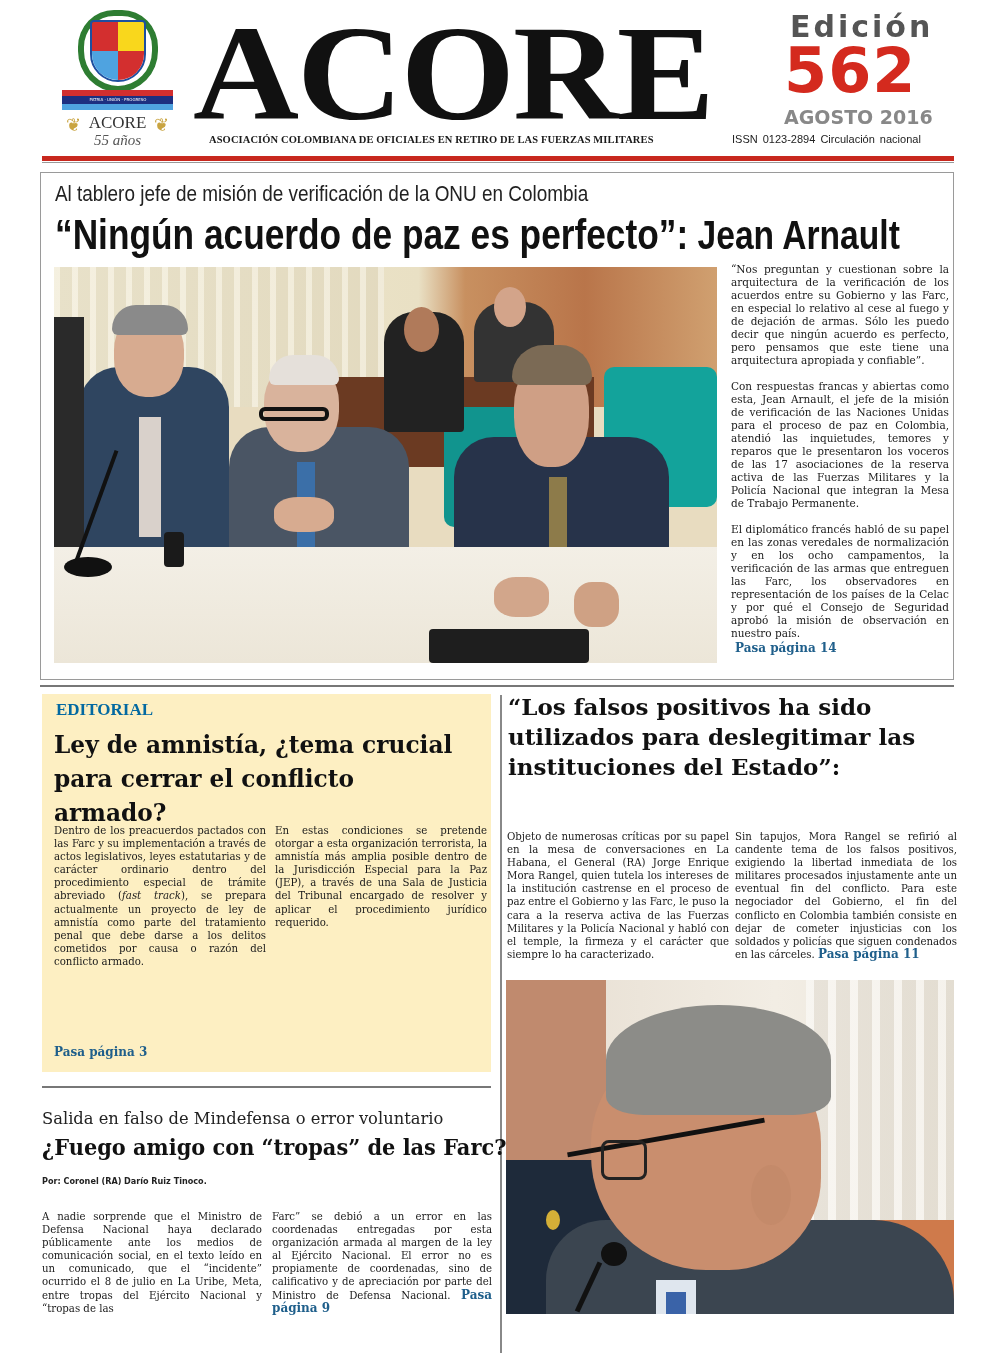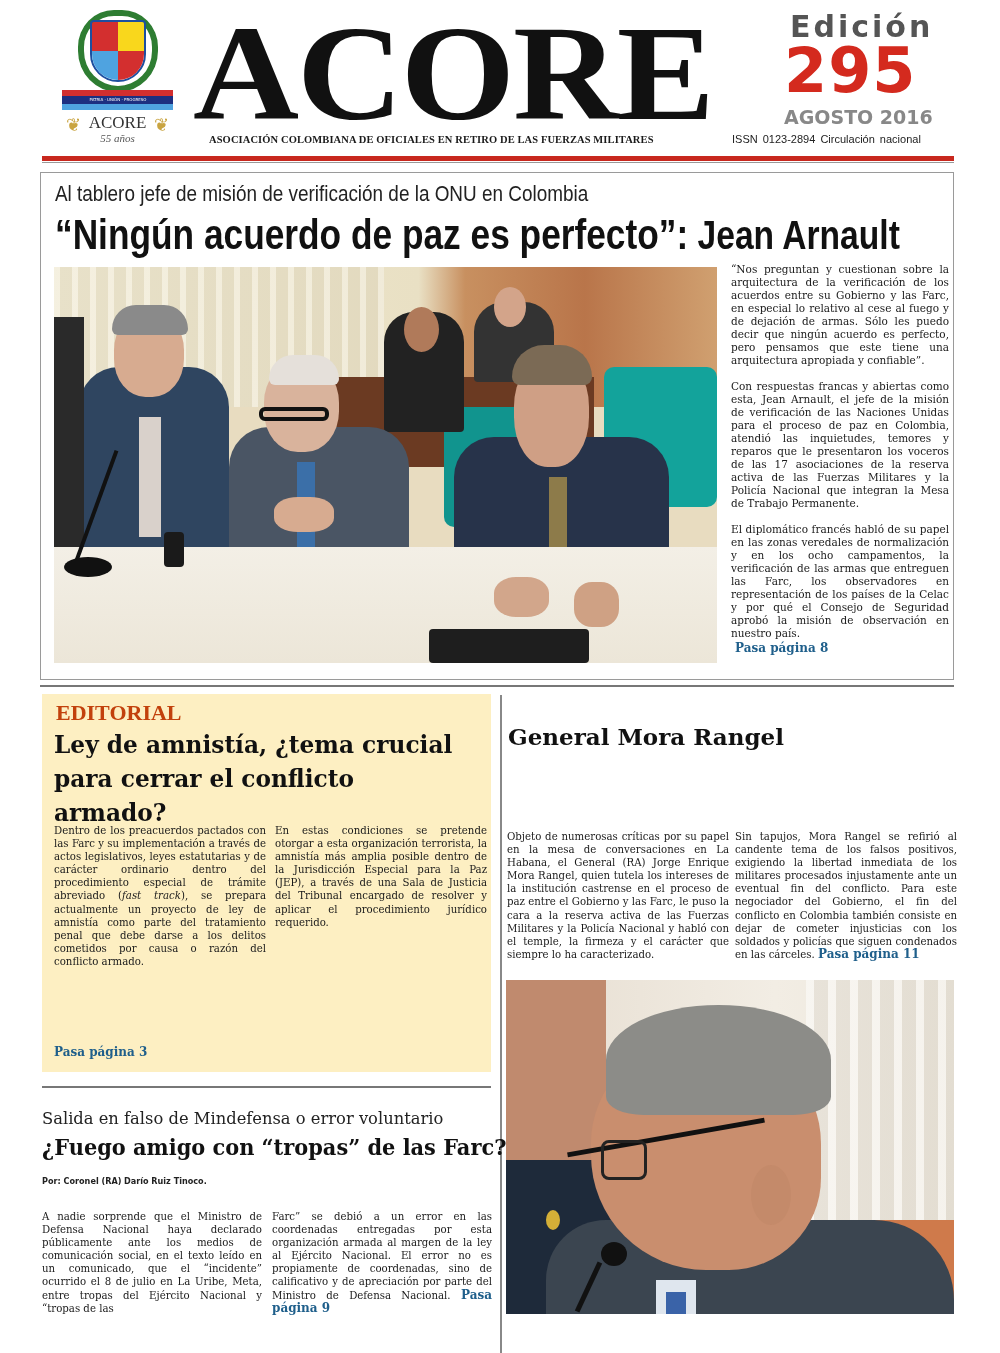--- a/index.html
+++ b/index.html
@@ -12,21 +12,21 @@
   .crest-wreath { position: absolute; left: 18px; top: 0; width: 80px; height: 82px; border-radius: 45% 45% 50% 50%; border: 6px solid #2e7d32; background: #fff; }
   .crest-shield { position: absolute; left: 30px; top: 10px; width: 56px; height: 62px; border-radius: 4px 4px 28px 28px; overflow: hidden; border: 2px solid #1d4fa0; }
   .crest-shield .q { position: absolute; width: 50%; height: 50%; }
   .q1 { left: 0; top: 0; background: #d32f2f; }
   .q2 { left: 50%; top: 0; background: #f9d71c; }
   .q3 { left: 0; top: 50%; background: #4fa3e0; }
   .q4 { left: 50%; top: 50%; background: #d32f2f; }
   .crest-ribbon { position: absolute; left: 2px; top: 80px; width: 111px; height: 20px; background: linear-gradient(#d32f2f 0 30%, #1d2f80 30% 70%, #4fa3e0 70% 100%); }
   .crest-motto { position: absolute; left: 22px; top: 86px; width: 72px; height: 8px; font-size: 4px; color: #fff; text-align: center; font-family: "DejaVu Sans", sans-serif; line-height: 8px; }
   .crest-name { position: absolute; left: 0; top: 103px; width: 115px; text-align: center; font-family: "Liberation Serif", serif; font-size: 17px; color: #333; }
-  .crest-years { position: absolute; left: 0; top: 122px; width: 115px; text-align: center; font-family: "Liberation Serif", serif; font-style: italic; font-size: 11px; color: #555; }
+  .crest-years { position: absolute; left: 0; top: 122px; width: 115px; text-align: center; font-family: "Liberation Serif", serif; font-style: italic; font-size: 15px; color: #555; }
   .laurel { position: absolute; top: 104px; font-size: 18px; color: #c9a441; }
   .laurel.l { left: 6px; } .laurel.r { right: 6px; }
 
   .logo { position: absolute; left: 193px; top: 8px; font-family: "Liberation Serif", serif; font-weight: bold; font-size: 136px; line-height: 130px; letter-spacing: -2px; color: #111; transform: scaleX(1.08); transform-origin: left top; }
   .assoc { position: absolute; left: 193px; top: 134px; font-family: "Liberation Serif", serif; font-weight: bold; font-size: 10.5px; letter-spacing: 0.1px; color: #1a1a1a; margin-left: 16px; }
 
   .edition-label { position: absolute; left: 790px; top: 10px; font-family: "DejaVu Sans", sans-serif; font-weight: bold; font-size: 30px; letter-spacing: 3px; color: #555; line-height: 34px; }
   .edition-num { position: absolute; left: 784px; top: 38px; font-family: "DejaVu Sans", sans-serif; font-weight: bold; font-size: 62px; color: #d42a1e; line-height: 66px; letter-spacing: 1px; }
   .edition-date { position: absolute; left: 784px; top: 106px; font-family: "DejaVu Sans", sans-serif; font-weight: bold; font-size: 19px; color: #888; line-height: 22px; }
   .issn { position: absolute; left: 732px; top: 133px; font-family: "Liberation Sans", sans-serif; font-size: 11px; color: #222; word-spacing: 2px; }
@@ -47,21 +47,21 @@
 
   
   .ph { position: absolute; }
 
   
   .hr-mid { position: absolute; left: 40px; top: 685px; width: 914px; height: 2px; background: #777; }
   .vr-mid { position: absolute; left: 500px; top: 695px; width: 2px; height: 660px; background: #888; }
 
   
   .editorial { position: absolute; left: 42px; top: 694px; width: 449px; height: 378px; background: #fdefc2; }
-  .ed-label { position: absolute; left: 14px; top: 6px; font-family: "Liberation Serif", serif; font-weight: bold; font-size: 22px; color: #c2410c; }
+  .ed-label { position: absolute; left: 14px; top: 6px; font-family: "Liberation Serif", serif; font-weight: bold; font-size: 17px; color: #0369a1; }
   .ed-title { position: absolute; left: 12px; top: 34px; width: 430px; font-family: "DejaVu Serif", serif; font-weight: bold; font-size: 25px; line-height: 34px; color: #111; transform: scaleX(0.93); transform-origin: left; }
   .ed-col { position: absolute; top: 130px; width: 212px; font-size: 10.2px; line-height: 13.1px; text-align: justify; color: #1a1a1a; }
   .ed-col p { margin-bottom: 13px; }
   .ed-col.c1 { left: 12px; }
   .ed-col.c2 { left: 233px; }
   .ed-more { position: absolute; left: 12px; top: 351px; text-align: center; }
 
   .hr-left-bottom { position: absolute; left: 42px; top: 1086px; width: 449px; height: 2px; background: #777; }
 
   
@@ -97,21 +97,21 @@
     <span class="laurel l">❦</span>
     <span class="laurel r">❦</span>
     <div class="crest-name">ACORE</div>
     <div class="crest-years">55 años</div>
   </div>
 
   <div class="logo">ACORE</div>
   <div class="assoc">ASOCIACIÓN COLOMBIANA DE OFICIALES EN RETIRO DE LAS FUERZAS MILITARES</div>
 
   <div class="edition-label">Edición</div>
-  <div class="edition-num">295</div>
+  <div class="edition-num">562</div>
   <div class="edition-date">AGOSTO 2016</div>
   <div class="issn">
     <span>ISSN 0123-2894</span>
     <span>Circulación nacional</span>
   </div>
 
   <div class="rule-red"></div>
   <div class="rule-grey"></div>
 </header>
 
@@ -165,21 +165,21 @@
     <div class="ph" style="left:440px;top:310px;width:55px;height:40px;background:#d2a68b;border-radius:40%;"></div>
     <div class="ph" style="left:520px;top:315px;width:45px;height:45px;background:#cfa184;border-radius:40%;"></div>
 
     <div class="ph" style="left:375px;top:362px;width:160px;height:34px;background:#1e1e1e;border-radius:4px;"></div>
   </div>
 
   <div class="lead-text">
     <p>“Nos preguntan y cuestionan sobre la arquitectura de la verificación de los acuerdos entre su Gobierno y las Farc, en especial lo relativo al cese al fuego y de dejación de armas. Sólo les puedo decir que ningún acuerdo es perfecto, pero pensamos que este tiene una arquitectura apropiada y confiable”.</p>
     <p>Con respuestas francas y abiertas como esta, Jean Arnault, el jefe de la misión de verificación de las Naciones Unidas para el proceso de paz en Colombia, atendió las inquietudes, temores y reparos que le presentaron los voceros de las 17 asociaciones de la reserva activa de las Fuerzas Militares y la Policía Nacional que integran la Mesa de Trabajo Permanente.</p>
     <p style="margin-bottom:2px">El diplomático francés habló de su papel en las zonas veredales de normalización y en los ocho campamentos, la verificación de las armas que entreguen las Farc, los observadores en representación de los países de la Celac y por qué el Consejo de Seguridad aprobó la misión de observación en nuestro país.</p>
-    <a class="more-link" style="margin-left:4px">Pasa página 8</a>
+    <a class="more-link" style="margin-left:4px">Pasa página 14</a>
   </div>
 </article>
 
 <div class="hr-mid"></div>
 <div class="vr-mid"></div>
 
 <section class="editorial">
   <div class="ed-label">EDITORIAL</div>
   <h2 class="ed-title">Ley de amnistía, ¿tema crucial para cerrar el conflicto armado?</h2>
   <div class="ed-col c1">
@@ -202,22 +202,21 @@
   </div>
   <div class="fuego-col c1">A nadie sorprende que el Ministro de Defensa Nacional haya declarado públicamente ante los medios de comunicación social, en el texto leído en un comunicado, que el “incidente” ocurrido el 8 de julio en La Uribe, Meta, entre tropas del Ejército Nacional y “tropas de las</div>
   <div class="fuego-col c2">
     <span>Farc” se debió a un error en las coordenadas entregadas por esta organización armada al margen de la ley al Ejército Nacional. El error no es propiamente de coordenadas, sino de calificativo y de apreciación por parte del Ministro de Defensa Nacional.</span>
     <a class="more-link">Pasa página 9</a>
   </div>
 </article>
 
 <article>
   <h2 class="mora-title">
-    <br>
-    <span>General Mora Rangel</span>
+    <span>“Los falsos positivos ha sido utilizados para deslegitimar las instituciones del Estado”:</span><br>
   </h2>
   <div class="mora-col c1">Objeto de numerosas críticas por su papel en la mesa de conversaciones en La Habana, el General (RA) Jorge Enrique Mora Rangel, quien tutela los intereses de la institución castrense en el proceso de paz entre el Gobierno y las Farc, le puso la cara a la reserva activa de las Fuerzas Militares y la Policía Nacional y habló con el temple, la firmeza y el carácter que siempre lo ha caracterizado.</div>
   <div class="mora-col c2">
     <span>Sin tapujos, Mora Rangel se refirió al candente tema de los falsos positivos, exigiendo la libertad inmediata de los militares procesados injustamente ante un eventual fin del conflicto. Para este negociador del Gobierno, el fin del conflicto en Colombia también consiste en dejar de cometer injusticias con los soldados y policías que siguen condenados en las cárceles.</span>
     <a class="more-link">Pasa página 11</a>
   </div>
 
   <div class="mora-photo" title="General Jorge Enrique Mora Rangel">
 
     <div class="ph" style="left:0;top:0;width:448px;height:334px;background:linear-gradient(90deg,#e6ddd0,#f2ede4 60%,#ece6da);"></div>

